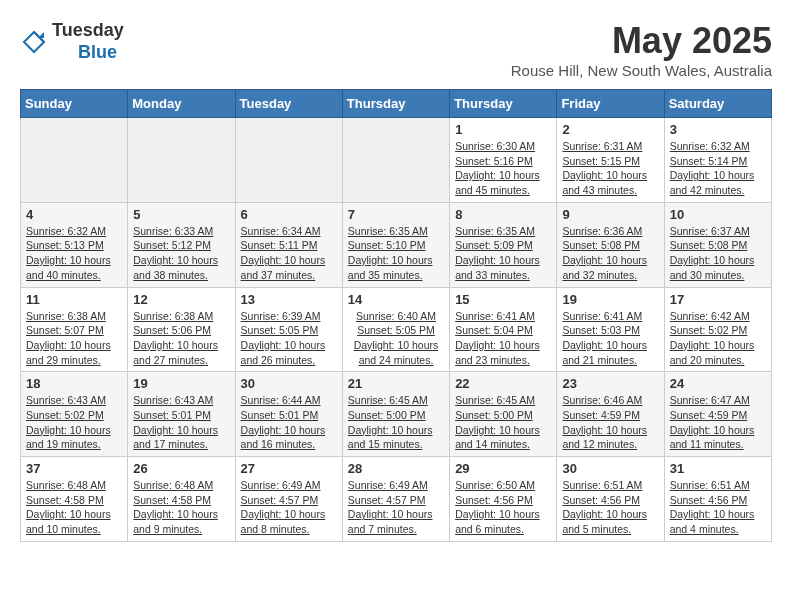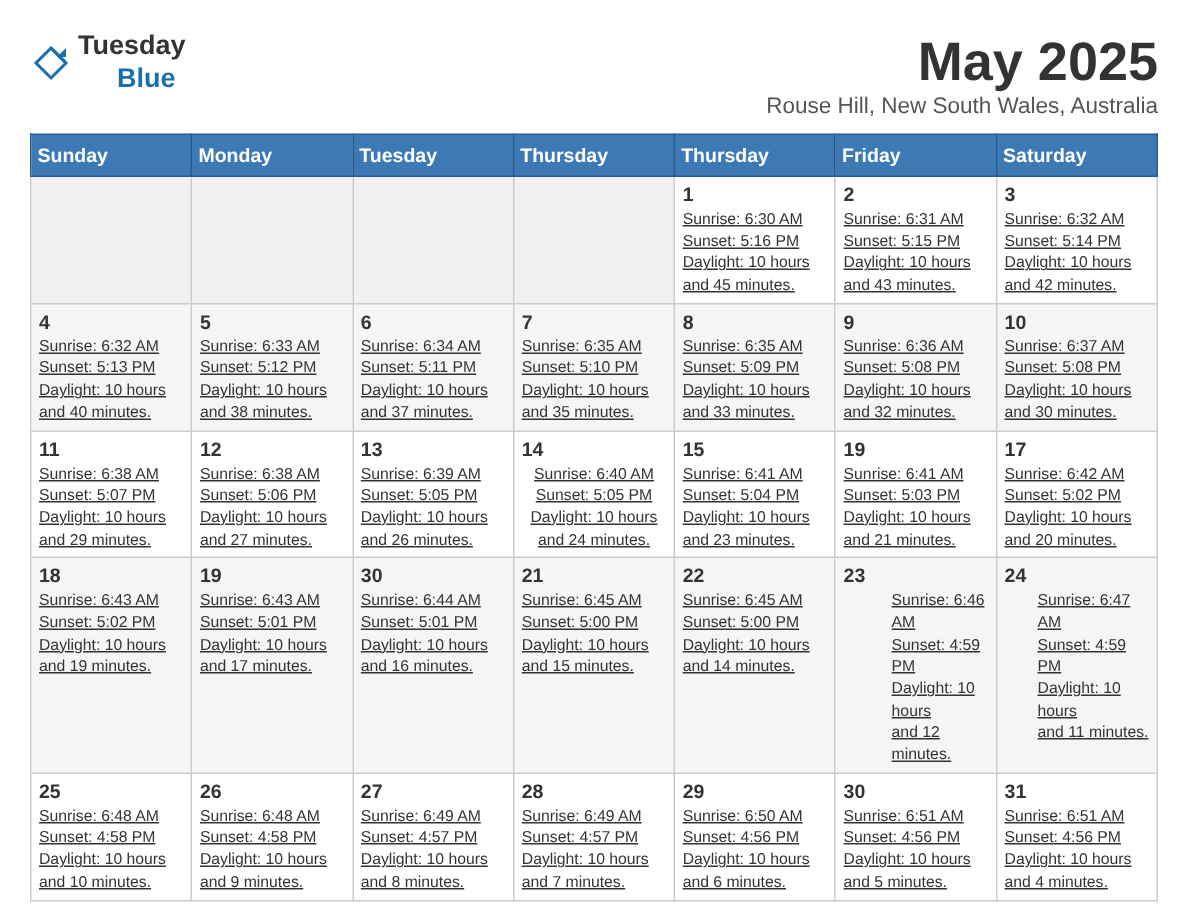--- a/index.html
+++ b/index.html
@@ -281,36 +281,36 @@
         </td>
         <td>
           <span class="day-number">22</span>
           <div class="day-info" style="white-space: pre-line;">Sunrise: 6:45 AM
 Sunset: 5:00 PM
 Daylight: 10 hours
 and 14 minutes.</div>
         </td>
         <td>
           <span class="day-number">23</span>
-          <div class="day-info" style="white-space: pre-line; margin-left: 32px;">Sunrise: 6:46 AM
+          <div class="day-info" style="white-space: pre-line;">Sunrise: 6:46 AM
 Sunset: 4:59 PM
 Daylight: 10 hours
 and 12 minutes.</div>
         </td>
         <td>
           <span class="day-number">24</span>
-          <div class="day-info" style="white-space: pre-line; margin-left: 22px;">Sunrise: 6:47 AM
+          <div class="day-info" style="white-space: pre-line;">Sunrise: 6:47 AM
 Sunset: 4:59 PM
 Daylight: 10 hours
 and 11 minutes.</div>
         </td>
       </tr>
       <tr>
         <td>
-          <span class="day-number">25</span>
+          <span class="day-number">37</span>
           <div class="day-info" style="white-space: pre-line;">Sunrise: 6:48 AM
 Sunset: 4:58 PM
 Daylight: 10 hours
 and 10 minutes.</div>
         </td>
         <td>
           <span class="day-number">26</span>
           <div class="day-info" style="white-space: pre-line;">Sunrise: 6:48 AM
 Sunset: 4:58 PM
 Daylight: 10 hours

